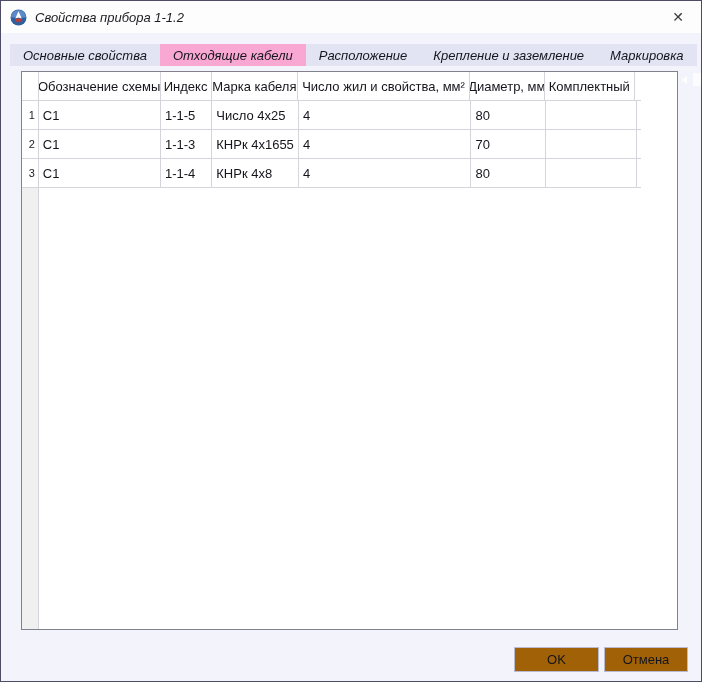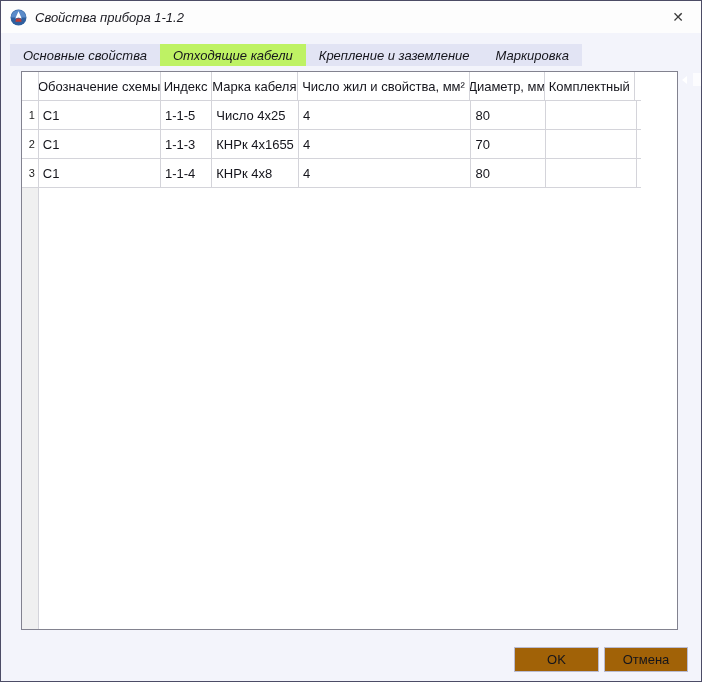--- a/index.html
+++ b/index.html
@@ -44,21 +44,21 @@
     display: flex; align-items: flex-end; height: 22px; font-style: italic;
   }
   .tab {
     height: 22px;
     padding: 0 13px;
     background: #e2e4f4;
     display: flex; align-items: center;
     font-size: 13px; color: #15151c;
     white-space: nowrap;
   }
-  .tab.selected { background: #bef264; }
+  .tab.selected { background: #f9a8d4; }
   
   .grid {
     position: absolute; left: 20px; top: 38px;
     width: 657px; height: 559px;
     border: 1px solid #82828f;
     background: #ffffff;
     display: flex;  gap: 36px;
   }
   .grid-body { flex: 1; display: flex; flex-direction: column; overflow: hidden; }
   .hrow, .row { display: flex; height: 29px; flex: none; }
@@ -142,20 +142,21 @@
     </span>
     <span class="title-text">Свойства прибора 1-1.2</span>
     <button class="close-btn">✕</button>
   </div>
 
   <div class="client">
 
     <div class="tabs">
       <div class="tab">Основные свойства</div>
       <div class="tab selected">Отходящие кабели</div>
+      <div class="tab">Расположение</div>
       <div class="tab">Крепление и заземление</div>
       <div class="tab">Маркировка</div>
 
     </div>
 
     <div class="grid">
       <div class="grid-body">
 
         <div class="hrow">
           <div class="hc c0"></div>

